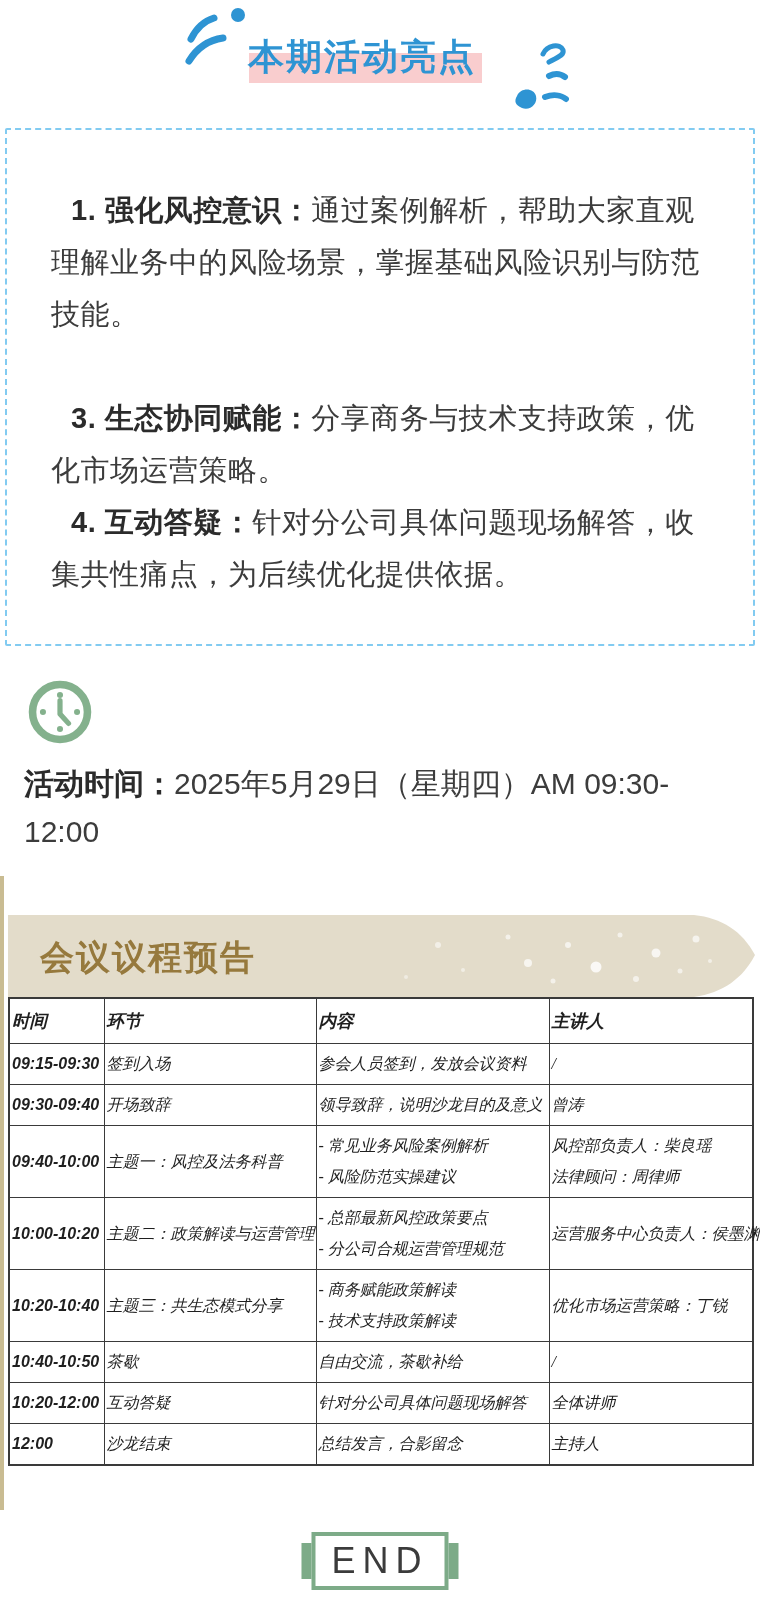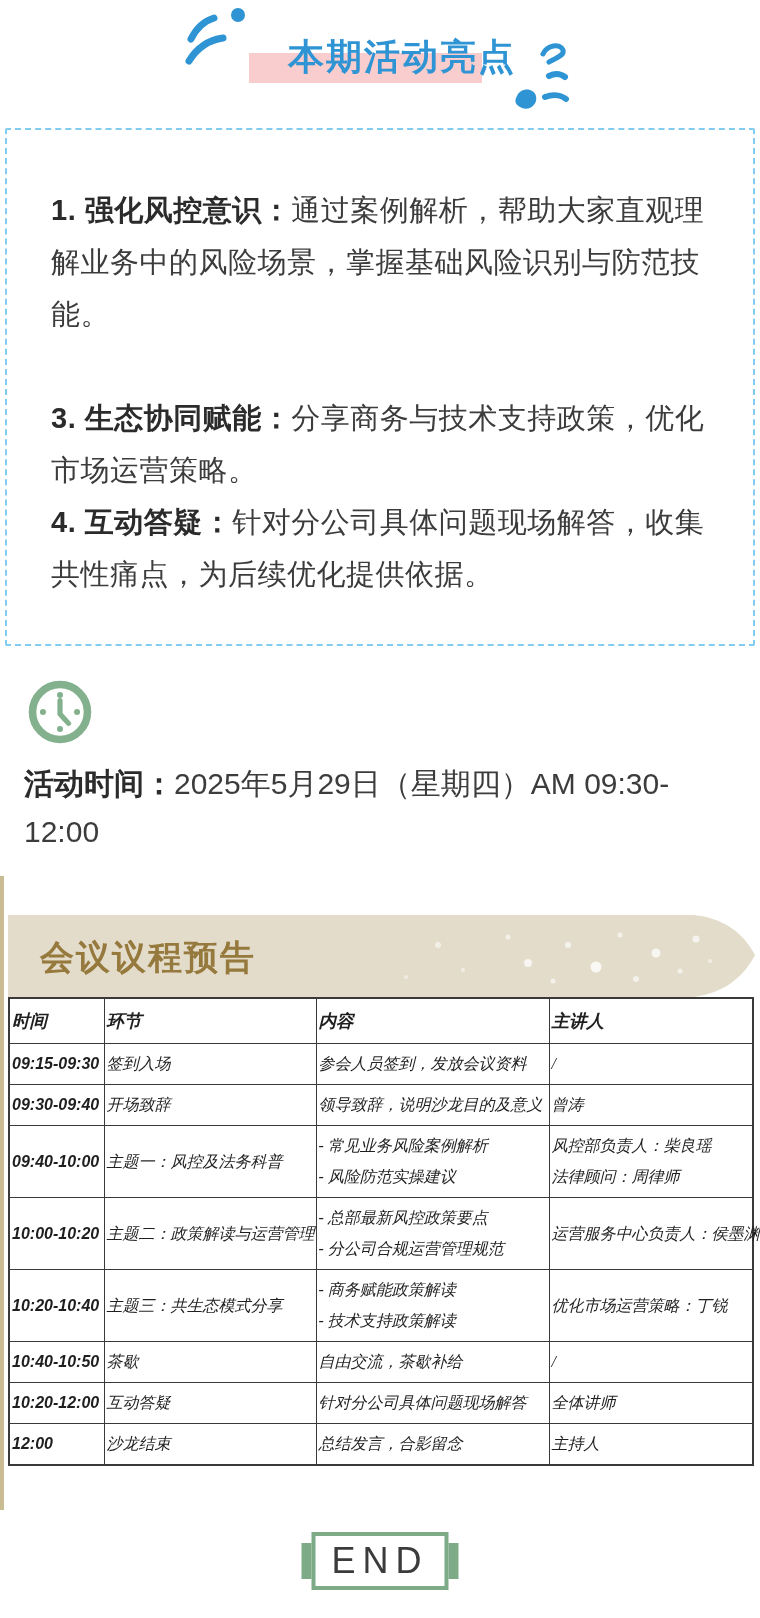--- a/index.html
+++ b/index.html
@@ -15,35 +15,35 @@
   .doodle-left { position:absolute; left:176px; top:4px; }
   .doodle-right{ position:absolute; left:503px; top:40px; }
   .title-block { position:absolute; left:248px; top:33px; width:236px; }
   .title-highlight {
     position:absolute; left:1px; top:20px; width:233px; height:30px;
     background:#f9cdce; z-index:0;
   }
   .page-title {
     position:relative; z-index:1;
     font-size:36px; font-weight:800; letter-spacing:2px;
-    color:#2e94d3; white-space:nowrap;margin-left:40px;
+    color:#2e94d3; white-space:nowrap;
   }
 
   
   .highlight-box {
     position:absolute; left:5px; top:128px; width:750px; height:518px;
     border:2px dashed #82cbf1; border-radius:2px;
     background:#ffffff;
   }
   .highlight-content {
     padding:54px 44px 0 44px;
     font-size:29px; line-height:52px; color:#3c3c3c;
     letter-spacing:0.5px;
   }
-  .hl-item b { color:#2b2b2b; font-weight:800; }
+  .hl-item b { color:#2b2b2b; font-weight:800;margin-left:20px; }
 
   
   .time-section { position:absolute; left:24px; top:676px; width:714px; }
   .clock-icon-wrap { display:block; margin-bottom:8px; }
   .time-text { font-size:30px; line-height:48px; color:#3c3c3c; }
   .time-text b { color:#2b2b2b; font-weight:800;margin-top:24px; }
 
   
   .gold-line { position:absolute; left:0; top:876px; width:4px; height:634px; background:#c9bc92; }
   .agenda-banner { position:absolute; left:8px; top:915px; width:747px; height:68px; }

